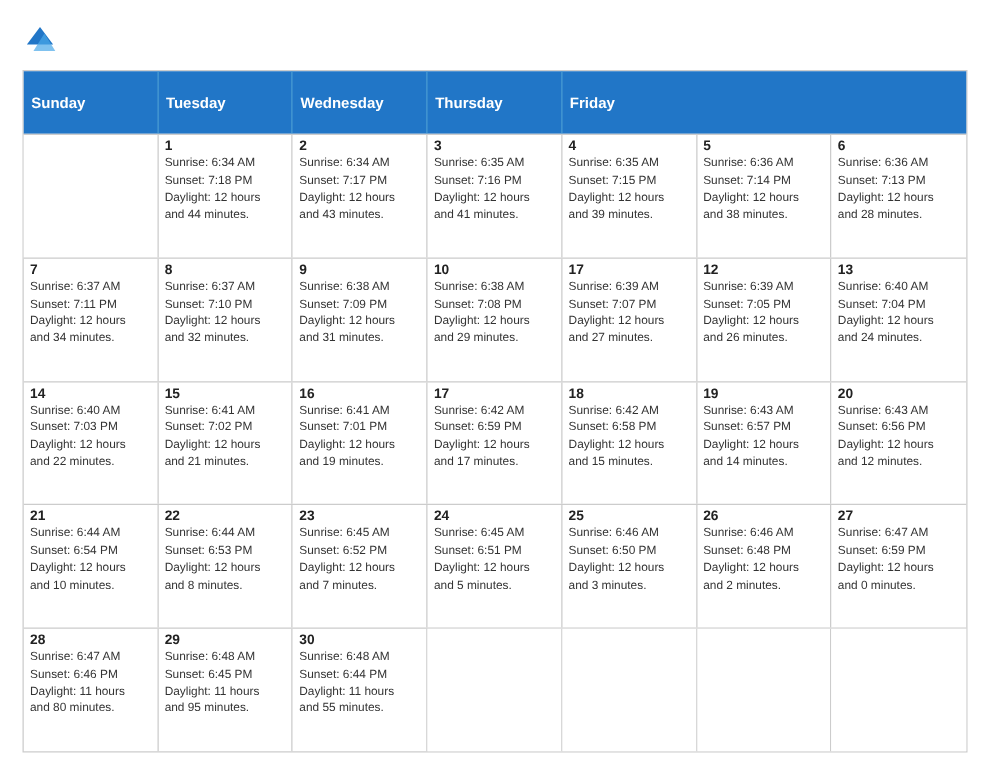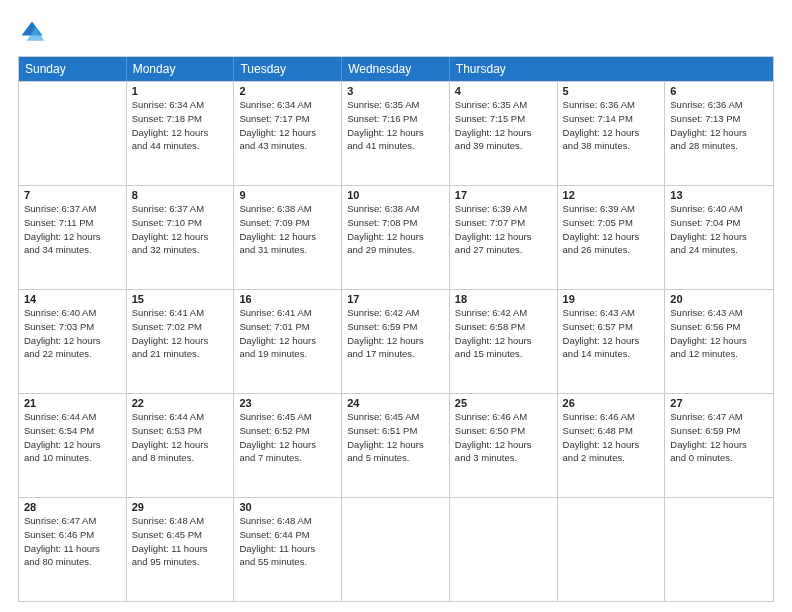--- a/index.html
+++ b/index.html
@@ -66,22 +66,22 @@
       border: 1px solid #ccc;
     }
     .cal-header {
       display: grid;
       grid-template-columns: repeat(7, 1fr);
       background: #2176c7;
     }
     .cal-header-cell {
       color: #fff;
       font-size: 12px;
-      font-weight: normal;
-      padding: 5px 6px;
+      font-weight: bold;
+      padding: 18px 6px;
       border-right: 1px solid #4a9cd4;
       text-align: left;
     }
     .cal-header-cell:last-child { border-right: none; }
     .cal-body {
       display: flex;
       flex-direction: column;
       flex: 1;
     }
     .cal-row {
@@ -128,24 +128,24 @@
     </div>
     <div class="title-block">
       <div class="month-title"></div>
       <div class="location-title"></div>
     </div>
   </div>
 
   <div class="calendar">
     <div class="cal-header">
     <div class="cal-header-cell">Sunday</div>
-        <div class="cal-header-cell">Monday</div>
         <div class="cal-header-cell">Tuesday</div>
         <div class="cal-header-cell">Wednesday</div>
         <div class="cal-header-cell">Thursday</div>
+        <div class="cal-header-cell">Friday</div>
       </div>
     <div class="cal-body">
     <div class="cal-row">
           <div class="cal-cell empty"></div>
           <div class="cal-cell">
             <div class="day-num">1</div>
             <div class="cell-line">Sunrise: 6:34 AM</div>
             <div class="cell-line">Sunset: 7:18 PM</div>
             <div class="cell-line">Daylight: 12 hours</div>
             <div class="cell-line">and 44 minutes.</div>

